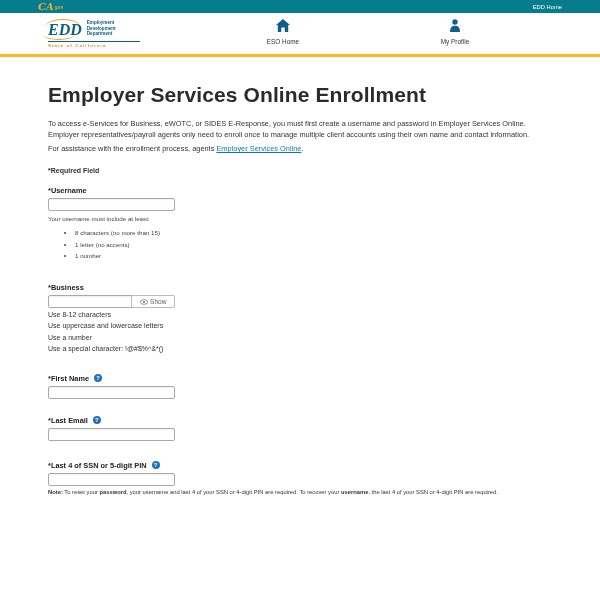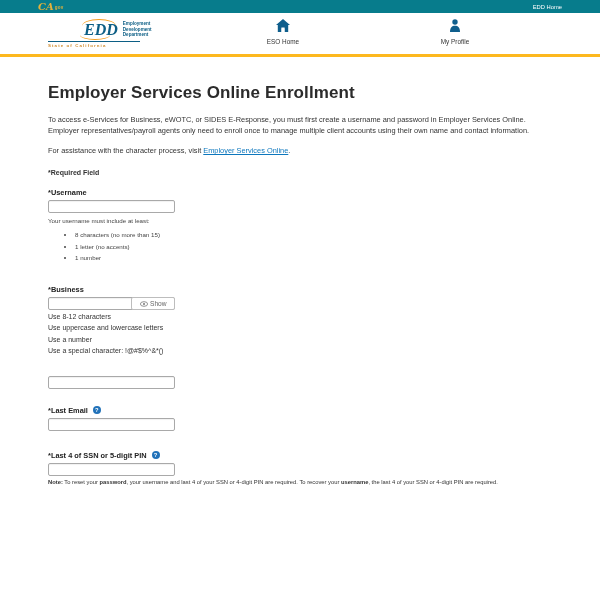--- a/index.html
+++ b/index.html
@@ -13,43 +13,43 @@
     font-size:10px; line-height:1; }
   .ca-logo .gov { font-size:4.5px; font-style:normal; font-family:"Liberation Sans",sans-serif;
     margin-left:1px; margin-top:4px; letter-spacing:.3px; }
   .topbar-link { position:absolute; right:38px; top:0; height:13px; display:flex; align-items:center;
     color:#ffffff; font-size:5.8px; cursor:pointer; }
 
   
   .header { height:44px; background:#fff; border-bottom:3px solid #fdb81e; position:relative; }
 
   .edd-logo { position:absolute; left:48px; top:6px; width:92px; cursor:pointer; }
-  .edd-logo-top { display:flex; align-items:flex-end;margin-left:36px; }
+  .edd-logo-top { display:flex; align-items:flex-start; }
   .edd-acronym { font-family:"Liberation Serif", serif; font-style:italic; font-weight:bold;
     font-size:16px; line-height:1; color:#0c5e85; position:relative; padding:3px 2px 0 0; }
   .edd-swoosh-top { position:absolute; top:0; left:-2px; width:34px; height:7px;
     border-top:1.6px solid #f49d1d; border-radius:50% 50% 0 0 / 100% 100% 0 0; }
   .edd-swoosh-bot { position:absolute; bottom:-2px; left:-4px; width:30px; height:5px;
     border-bottom:1.4px solid #f49d1d; border-radius:0 0 50% 50% / 0 0 100% 100%; }
   .edd-dept { margin-left:3px; margin-top:1px; }
   .edd-dept div { font-size:4.6px; font-weight:bold; color:#0c5e85; line-height:1.25; }
   .edd-state { margin-top:3px; border-top:1px solid #0c5e85; padding-top:1px;
     font-size:4.4px; font-weight:bold; color:#cf8a2a; letter-spacing:1.1px; white-space:nowrap; }
 
   .nav-item { position:absolute; top:5px; width:90px; display:flex; flex-direction:column;
     align-items:center; cursor:pointer; }
   .nav-eso { left:238px; }
   .nav-profile { left:410px; }
   .nav-item .icon { width:14px; height:14px; display:flex; align-items:center; justify-content:center; }
   .nav-item .nav-label { margin-top:6px; font-size:6.4px; color:#333; }
 
   
   .content { padding:26px 48px 0 48px; }
-  h1 { font-size:17px; font-weight:600; color:#2b2b2b; letter-spacing:.1px; margin-bottom:11px; }
-  .intro { font-size:7.4px; line-height:1.5; margin-bottom:9px; max-width:506px; }
+  h1 { font-size:21px; font-weight:600; color:#2b2b2b; letter-spacing:.1px; margin-bottom:11px; }
+  .intro { font-size:7.4px; line-height:1.5; margin-bottom:3px; max-width:506px; }
   .assist { font-size:7.4px; line-height:1.5; margin-bottom:13px; }
   a.link { color:#0d77bd; text-decoration:underline; cursor:pointer;text-align:right; }
   .required-note { font-size:7px; font-weight:bold; margin-bottom:7px; }
 
   .field-label { font-size:7.4px; font-weight:bold; color:#222; display:flex; align-items:center;margin-top:12px; }
   .help-icon { display:inline-flex; align-items:center; justify-content:center;
     width:8px; height:8px; border-radius:50%; background:#2272b9; color:#fff;
     font-size:5.8px; font-weight:bold; margin-left:5px; cursor:pointer; flex:0 0 auto; }
 
   .text-input { display:block; width:127px; height:13px; border:1px solid #a9a9a9;
@@ -128,21 +128,21 @@
     <span class="nav-label">My Profile</span>
   </div>
 </div>
 
 <div class="content">
 
   <h1>Employer Services Online Enrollment</h1>
 
   <p class="intro">To access e-Services for Business, eWOTC, or SIDES E-Response, you must first create a username and password in Employer Services Online. Employer representatives/payroll agents only need to enroll once to manage multiple client accounts using their own name and contact information.</p>
 
-  <p class="assist"><span>For assistance with the character process, visit </span><a class="link">Employer Services Online</a><span>.</span></p>
+  <p class="assist"><span>For assistance with the enrollment process, agents </span><a class="link">Employer Services Online</a><span>.</span></p>
 
   <div class="required-note">*Required Field</div>
 
   <div>
     <label class="field-label">*Username</label>
     <input class="text-input" type="text" value="" style="">
     <div class="hint-title">Your username must include at least:</div>
     <ul class="hints">
       <li>8 characters (no more than 15)</li>
       <li>1 letter (no accents)</li>
@@ -165,20 +165,24 @@
     <div class="pw-rules">
       <p>Use 8-12 characters</p>
       <p>Use uppercase and lowercase letters</p>
       <p>Use a number</p>
       <p>Use a special character: !@#$%^&amp;*()</p>
     </div>
   </div>
 
 
   <div class="gap-md">
+    <label class="field-label">
+      <span>*First Name</span>
+      <span class="help-icon">?</span>
+    </label>
     <input class="text-input" type="text" value="" style="">
   </div>
 
   <div class="gap-sm">
     <label class="field-label">
       <span>*Last Email</span>
       <span class="help-icon">?</span>
     </label>
     <input class="text-input" type="text" value="" style="">
   </div>

